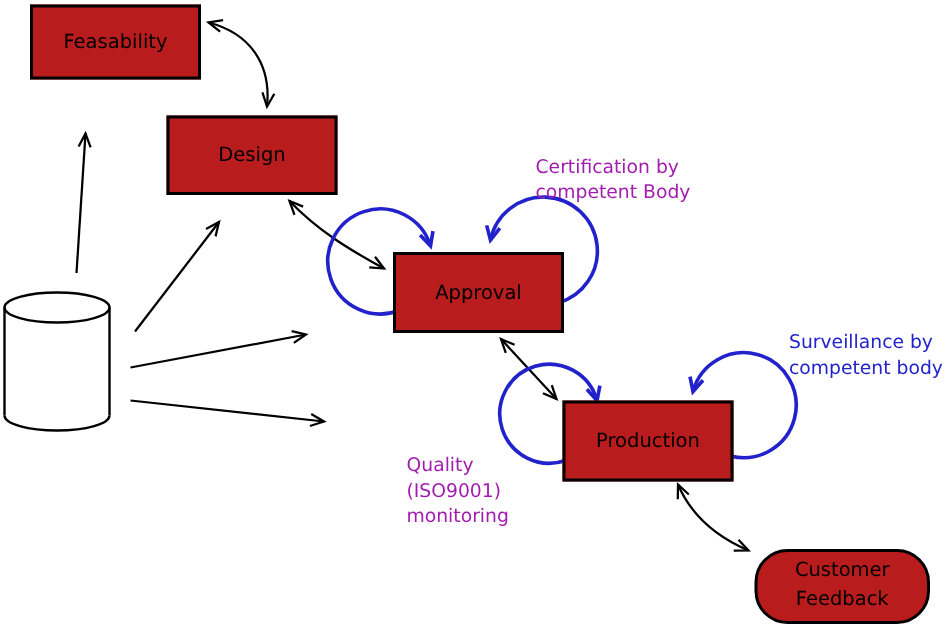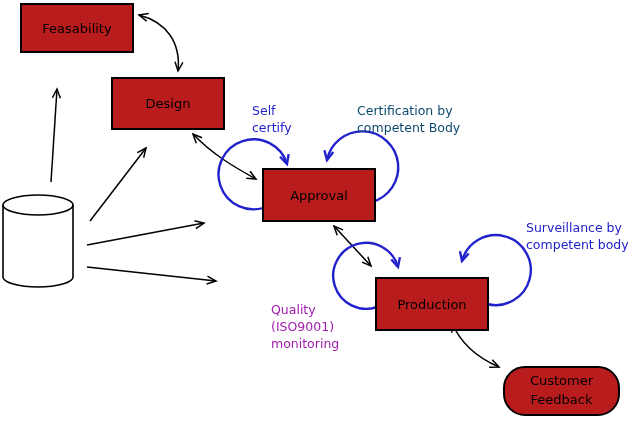--- a/index.html
+++ b/index.html
@@ -66,30 +66,29 @@
   </div>
 
   <div class="node" style="left:111px;top:77px;width:110px;height:49px;">
     <span class="lbl">Design</span>
   </div>
 
   <div class="node" style="left:262px;top:168px;width:110px;height:50px;">
     <span class="lbl">Approval</span>
   </div>
 
-  <div class="node" style="left:375px;top:277px;width:110px;height:50px;">
+  <div class="node" style="left:375px;top:267px;width:110px;height:50px;">
     <span class="lbl">Production</span>
   </div>
 
   <div class="node" style="left:503px;top:366px;width:113px;height:46px;border-radius:22px;">
     <span class="wrap">Customer Feedback</span>
   </div>
 
 
-  <div class="ann" style="left:252px;top:102px;width:48px;color:#2222cc;">Self certify</div>
 
-  <div class="ann" style="left:357px;top:102px;width:112px;color:#0c4a6e;">Certification by competent Body</div>
+  <div class="ann" style="left:357px;top:102px;width:112px;color:#a21caf;">Certification by competent Body</div>
 
   <div class="ann" style="left:526px;top:219px;width:112px;color:#2222cc;">Surveillance by competent body</div>
 
   <div class="ann" style="left:271px;top:301px;width:84px;color:#a21caf;">Quality (ISO9001) monitoring</div>
 
 </div>
 
 </body></html>

